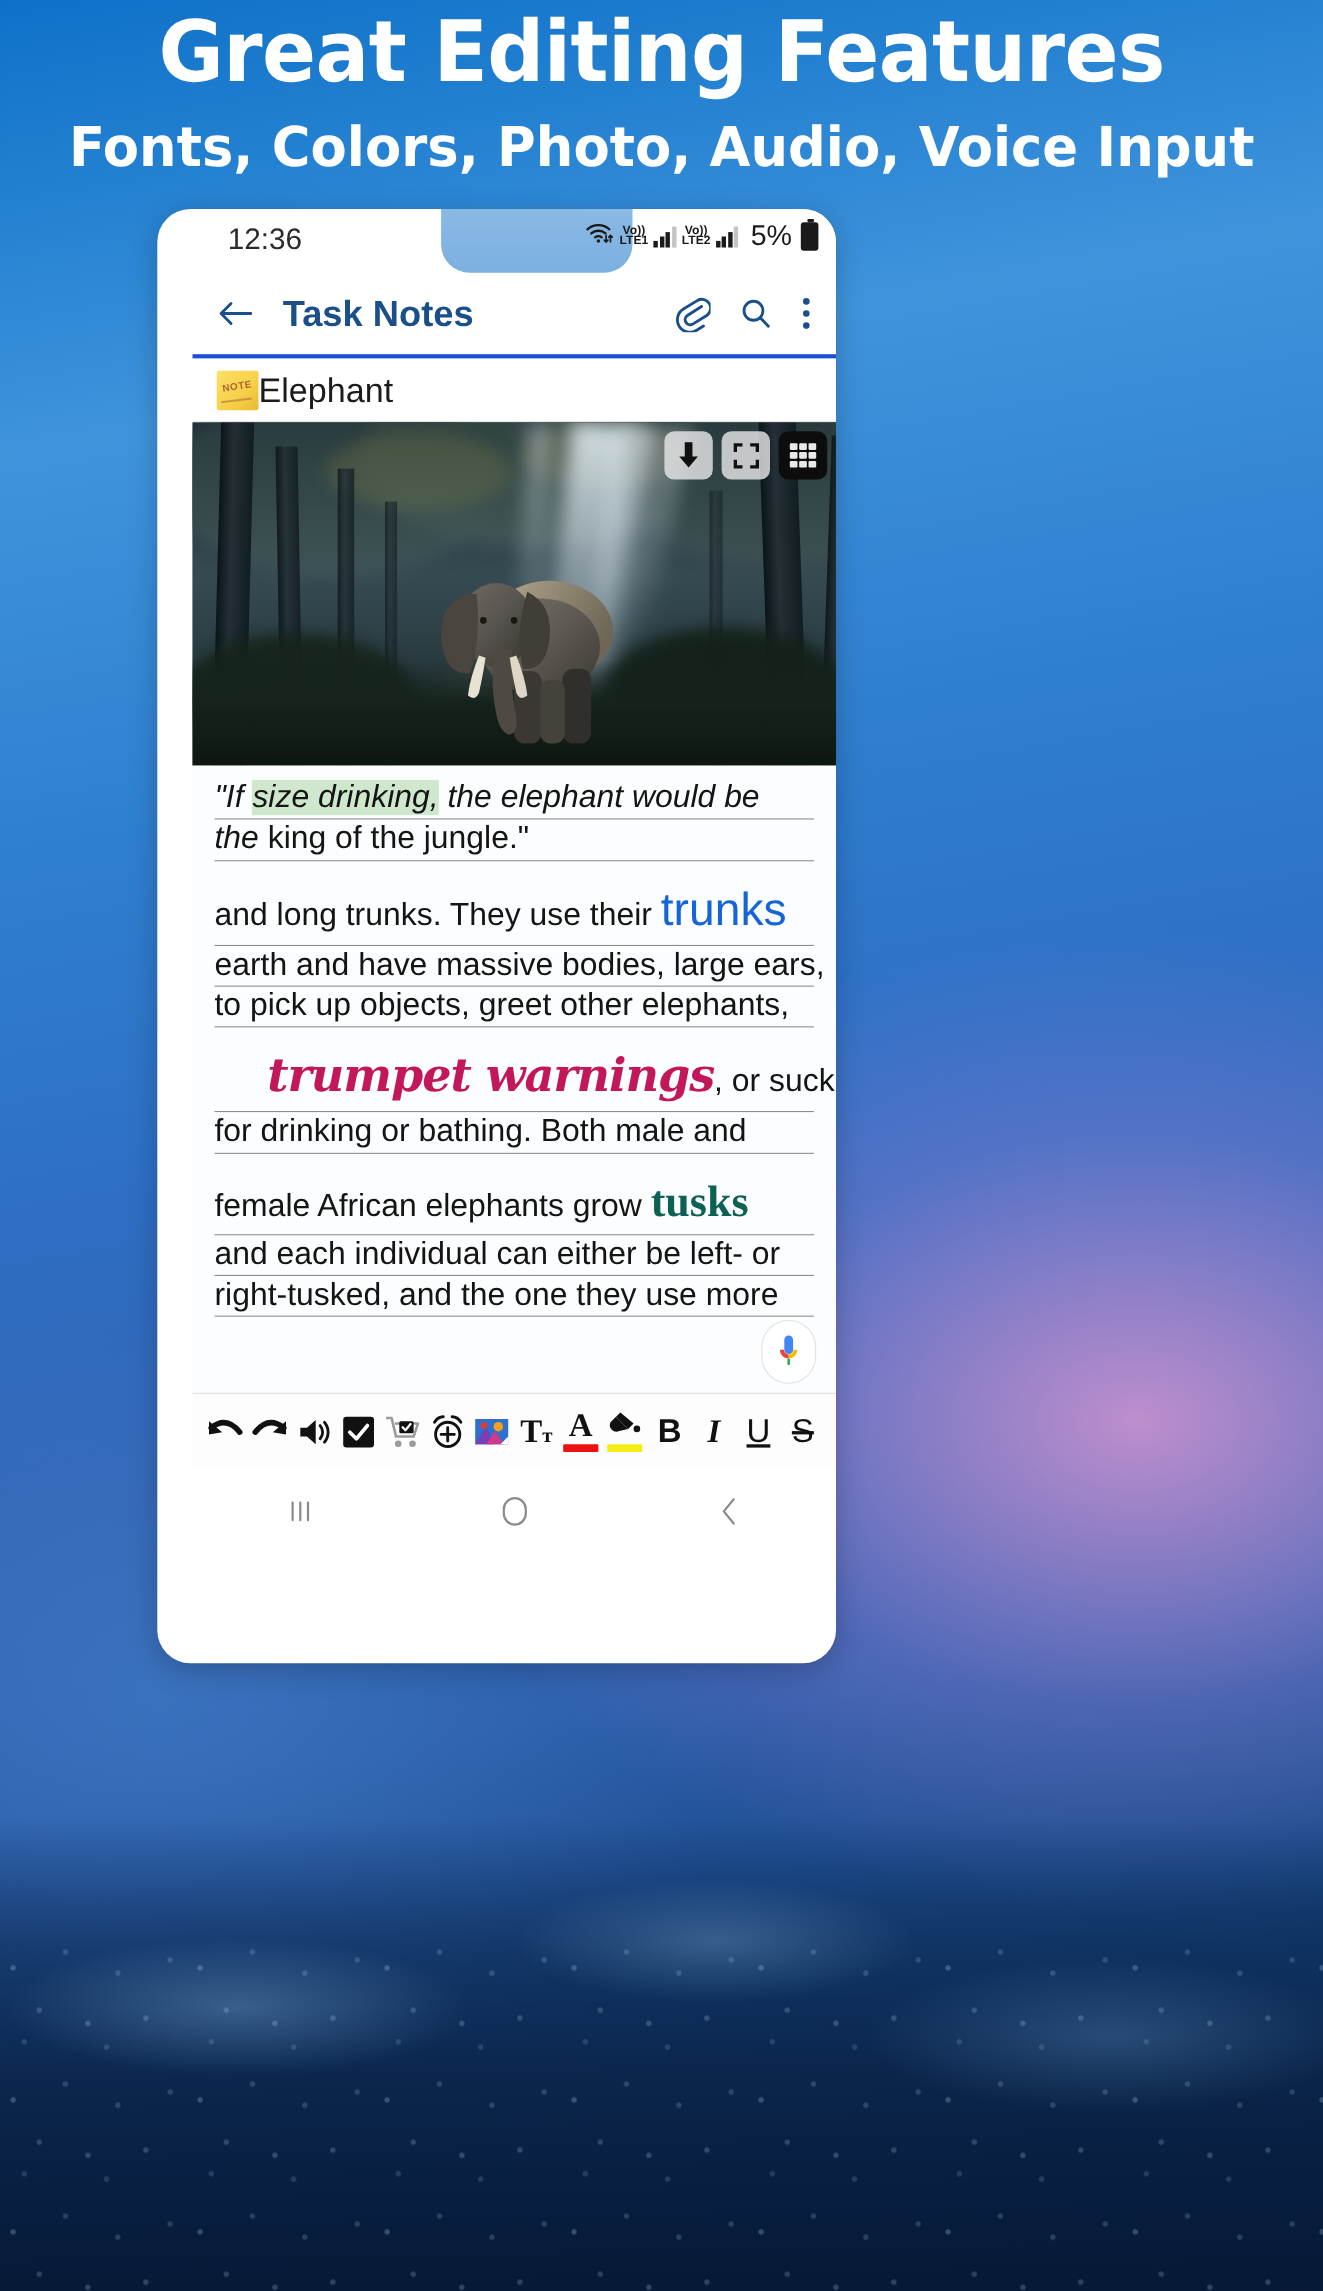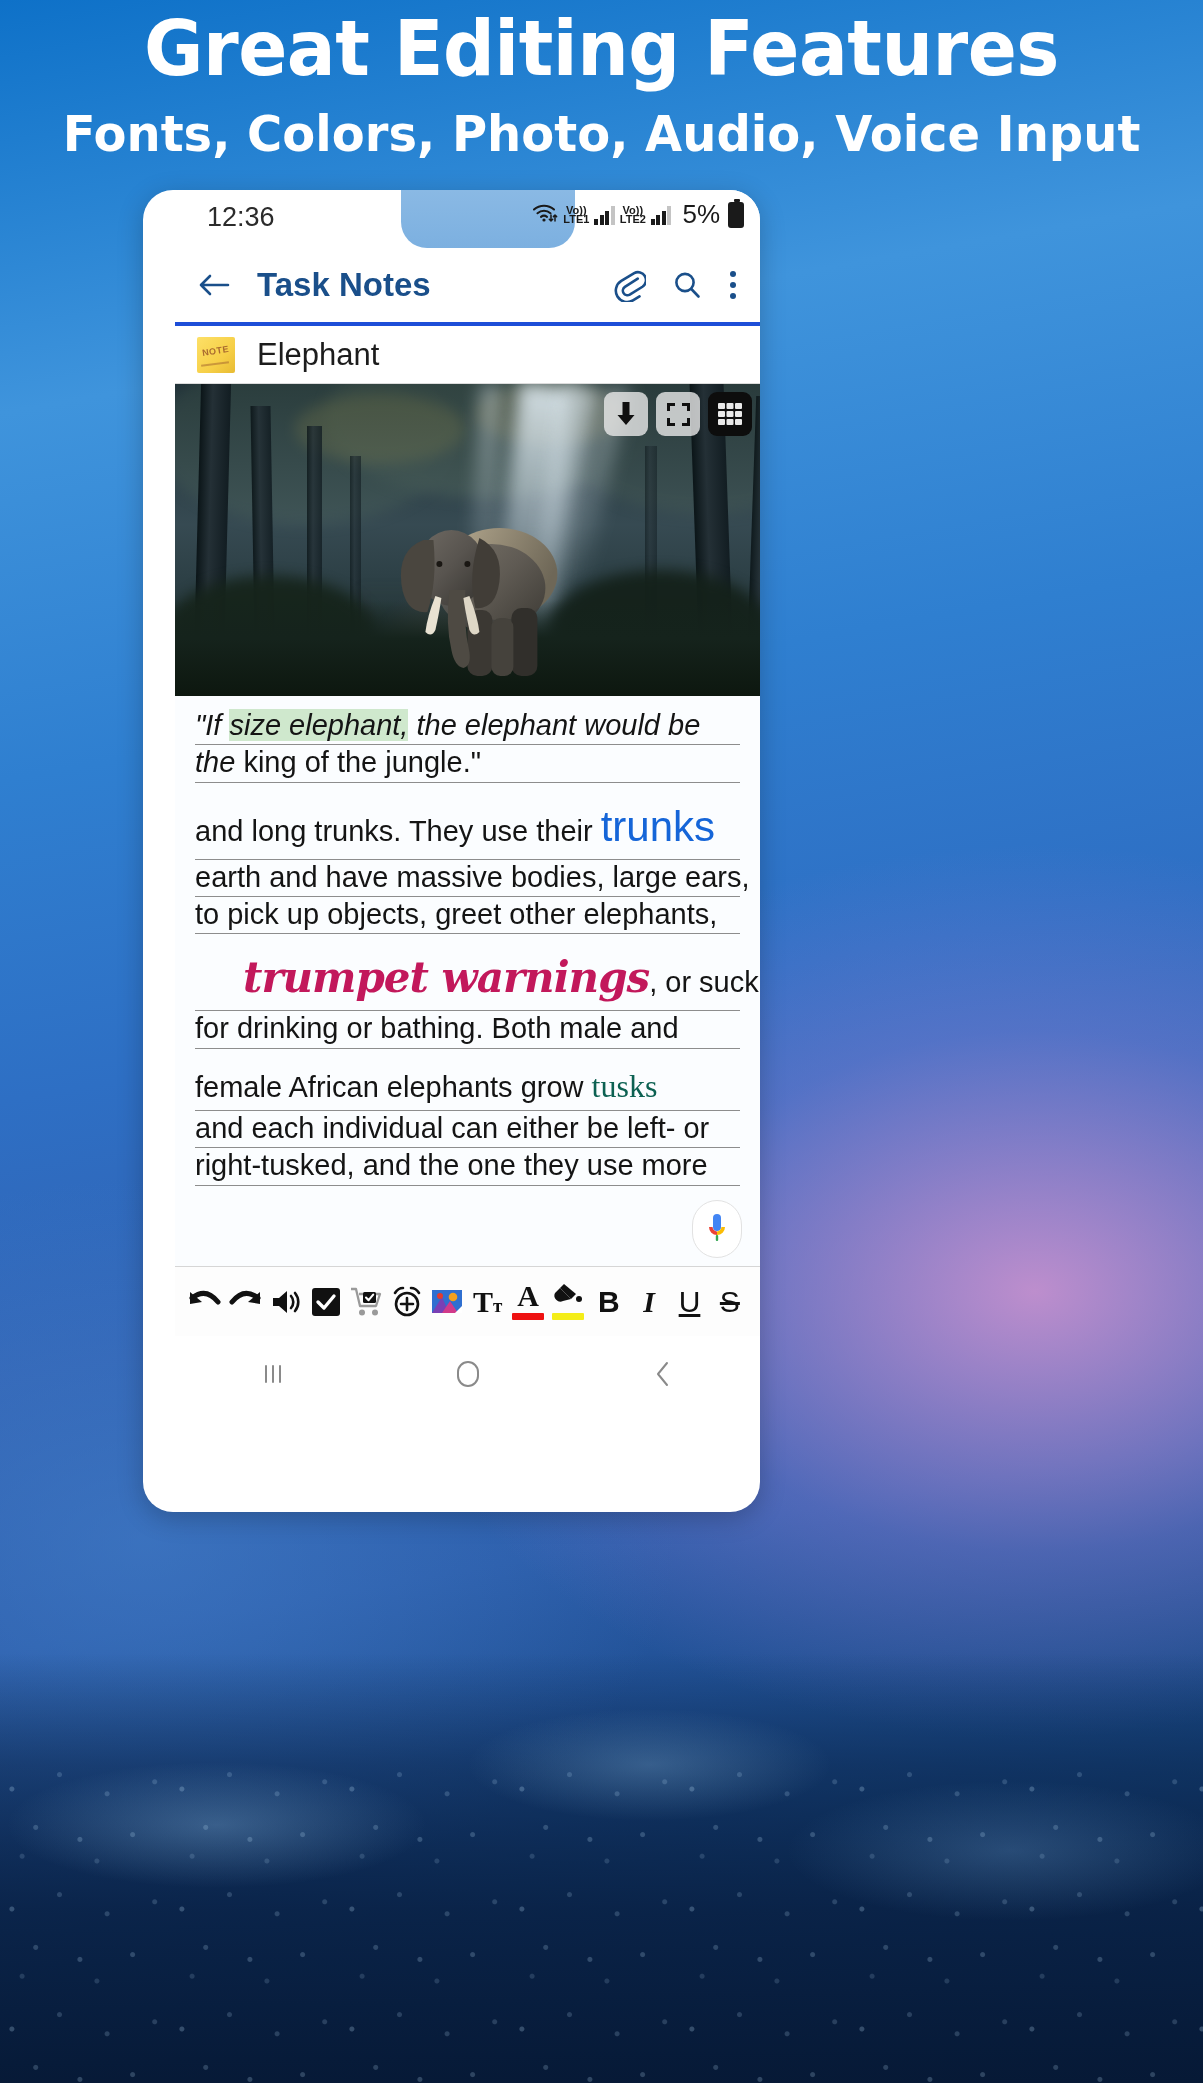--- a/index.html
+++ b/index.html
@@ -224,21 +224,20 @@
   }
   #sticky-note::after {
     content: "";
     position: absolute;
     left: 4px; bottom: 8px;
     width: 28px; height: 1.5px;
     background: rgba(168,105,47,.55);
     transform: rotate(-7deg);
   }
   #note-title {
-    margin-left: 22px;
     font-size: 31px;
     color: #1c1c1c;
     font-family: "Liberation Sans", sans-serif;
   }
 
   
   #photo {
     position: relative;
     height: 312px;
     overflow: hidden;
@@ -327,22 +326,22 @@
     color: #c2185b;
     font-size: 42px;
     font-style: italic;
     font-weight: 700;
     font-family: "DejaVu Serif", serif;
     letter-spacing: -1px;
     margin-left: 48px;
   }
   .serif-teal {
     color: #0c6152;
-    font-size: 32px;
-    font-weight: 400;
+    font-size: 40px;
+    font-weight: 700;
     font-family: "Liberation Serif", serif;
   }
   #mic-btn {
     position: absolute;
     right: 18px; bottom: 8px;
     width: 50px; height: 58px;
     border-radius: 26px;
     background: #ffffff;
     border: 1px solid #e2e2e2;
     display: flex;
@@ -578,21 +577,21 @@
             <rect x="19" y="18" width="7" height="6" rx="1"></rect>
           </g>
         </svg>
       </div>
     </div>
   </div>
 
   <div id="note-body">
 
     <div class="para">
-      <div class="ln ital"><span>"If </span><span class="hl-green">size elephant,</span><span> the elephant would be</span></div>
+      <div class="ln ital"><span>"If </span><span class="hl-green">size drinking,</span><span> the elephant would be</span></div>
       <div class="ln"><span class="ital">the</span><span> king of the jungle."</span></div>
     </div>
 
     <div class="para">
       <div class="ln tall"><span>and long trunks. They use their </span><span class="big-blue">trunks</span></div>
       <div class="ln">earth and have massive bodies, large ears,</div>
       <div class="ln">to pick up objects,  greet other elephants,</div>
     </div>
 
     <div class="para">

